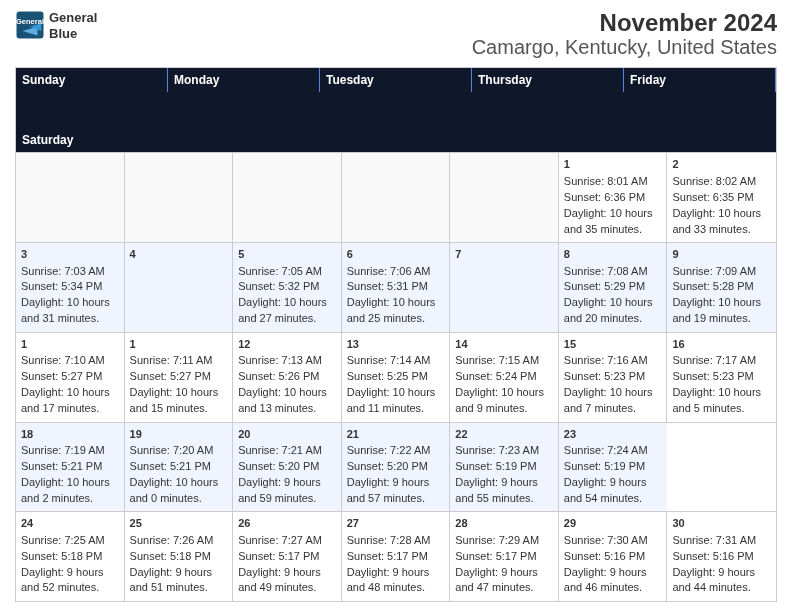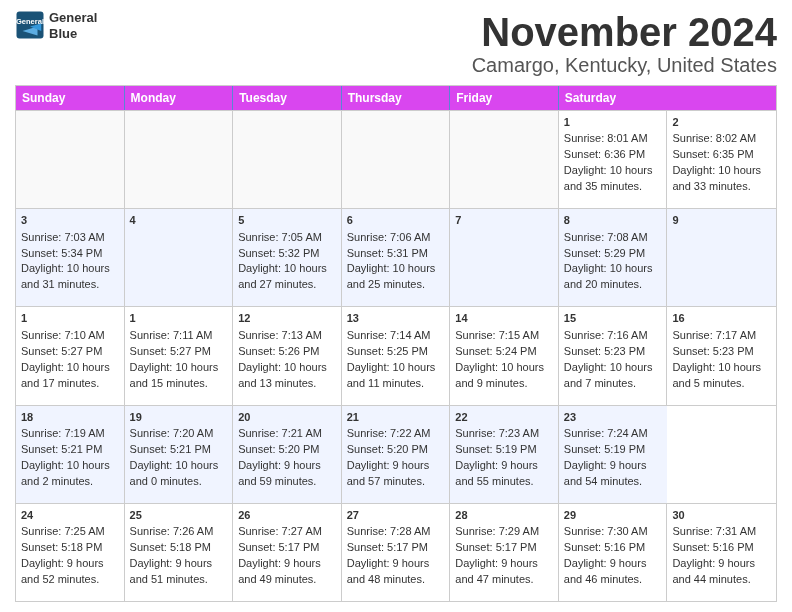--- a/index.html
+++ b/index.html
@@ -35,49 +35,49 @@
       color: #333;
     }
     .logo-icon {
       width: 30px;
       height: 30px;
     }
     .title-block {
       text-align: right;
     }
     .month-title {
-      font-size: 40px;
+      font-size: 24px;
       font-weight: bold;
       color: #333;
       line-height: 1.1;
     }
     .location {
       font-size: 20px;
       color: #555;
     }
     .calendar {
       flex: 1;
       display: flex;
       flex-direction: column;
       border: 1px solid #ccc;
     }
     .cal-header-row {
       display: grid;
-      grid-template-columns: repeat(7, 1fr);
-      background: #d946ef;
+      grid-template-columns: repeat(5, 1fr);
+      background: #0f172a;
     }
     .cal-header-cell {
       color: #fff;
       font-size: 12px;
       font-weight: bold;
       padding: 5px 6px;
       border-right: 1px solid #5a85d4;
       text-align: left;
     }
-    .cal-header-cell:last-child { border-right: none; }
+    .cal-header-cell:last-child { border-right: none; margin-top: 36px; }
     .cal-body {
       display: flex;
       flex-direction: column;
       flex: 1;
     }
     .cal-row {
       display: grid;
       grid-template-columns: repeat(7, 1fr);
       flex: 1;
       border-top: 1px solid #ccc;
@@ -158,21 +158,21 @@
 </div>
           <div class="cal-cell"><span class="day-num">5</span>
 <span class="day-info">Sunrise: 7:05 AM<br>Sunset: 5:32 PM<br>Daylight: 10 hours and 27 minutes.</span></div>
           <div class="cal-cell"><span class="day-num">6</span>
 <span class="day-info">Sunrise: 7:06 AM<br>Sunset: 5:31 PM<br>Daylight: 10 hours and 25 minutes.</span></div>
           <div class="cal-cell"><span class="day-num">7</span>
 </div>
           <div class="cal-cell"><span class="day-num">8</span>
 <span class="day-info">Sunrise: 7:08 AM<br>Sunset: 5:29 PM<br>Daylight: 10 hours and 20 minutes.</span></div>
           <div class="cal-cell"><span class="day-num">9</span>
-</div>
+<span class="day-info">Sunrise: 7:09 AM<br>Sunset: 5:28 PM<br>Daylight: 10 hours and 19 minutes.</span></div>
         </div>
         <div class="cal-row">
           <div class="cal-cell"><span class="day-num">1</span>
 <span class="day-info">Sunrise: 7:10 AM<br>Sunset: 5:27 PM<br>Daylight: 10 hours and 17 minutes.</span></div>
           <div class="cal-cell"><span class="day-num">1</span>
 <span class="day-info">Sunrise: 7:11 AM<br>Sunset: 5:27 PM<br>Daylight: 10 hours and 15 minutes.</span></div>
           <div class="cal-cell"><span class="day-num">12</span>
 <span class="day-info">Sunrise: 7:13 AM<br>Sunset: 5:26 PM<br>Daylight: 10 hours and 13 minutes.</span></div>
           <div class="cal-cell"><span class="day-num">13</span>
 <span class="day-info">Sunrise: 7:14 AM<br>Sunset: 5:25 PM<br>Daylight: 10 hours and 11 minutes.</span></div>

